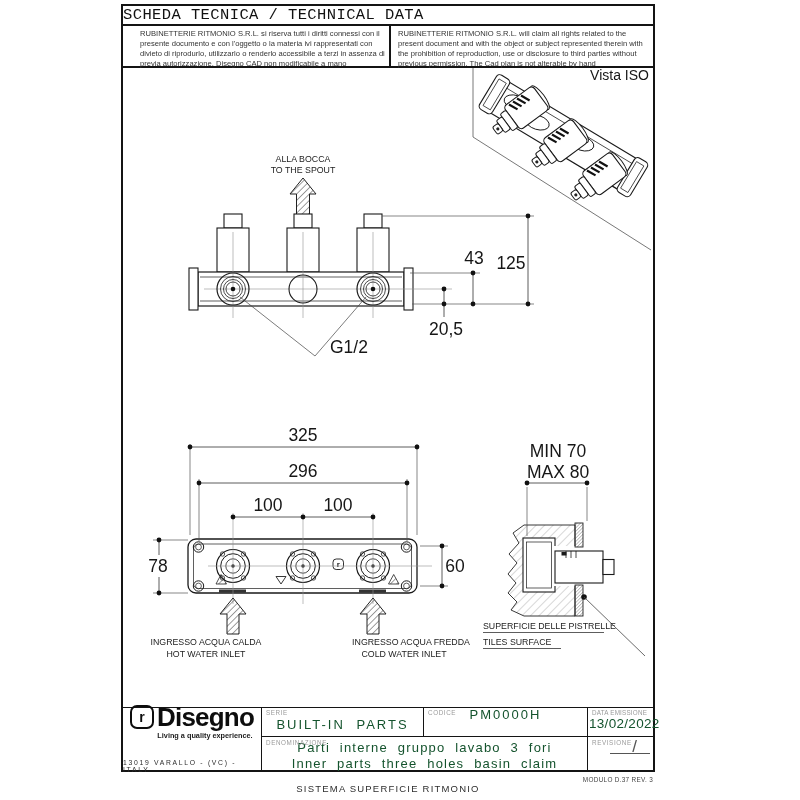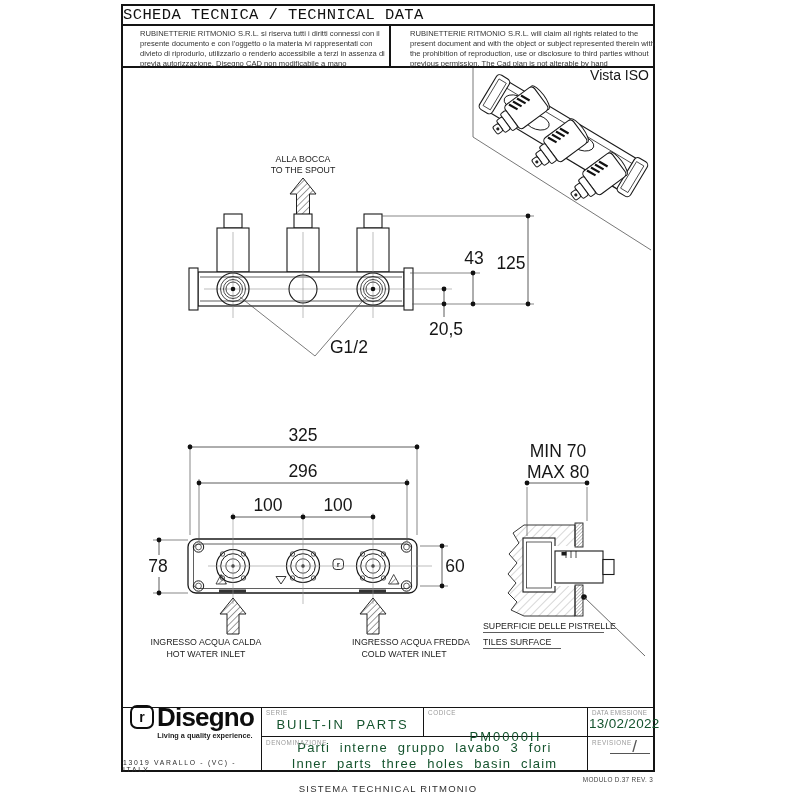--- a/index.html
+++ b/index.html
@@ -6,21 +6,21 @@
   body{width:800px;height:800px;position:relative;font-family:"Liberation Sans",sans-serif;color:#1a1a1a;}
   .abs{position:absolute;}
   
   #sheet{left:121px;top:4px;width:530px;height:764px;border:2px solid #141414;}
   #title-band{left:0;top:0;width:100%;height:20px;border-bottom:2px solid #141414;box-sizing:border-box;
     display:flex;align-items:center;justify-content:flex-start;font-size:15.5px;font-weight:500;letter-spacing:.4px;color:#111;font-family:Liberation Mono, monospace;}
   #disc-band{left:0;top:20px;width:100%;height:42px;border-bottom:2px solid #141414;box-sizing:border-box;}
   #disc-divider{left:266px;top:0;width:2px;height:100%;background:#141414;}
   .disc-text{font-size:7.6px;line-height:10px;color:#333;padding:3px 5px 0 5px;box-sizing:border-box;}
   #disc-it{left:12px;top:0;width:264px;height:100%;}
-  #disc-en{left:270px;top:0;width:258px;height:100%;margin-left:12px;}
+  #disc-en{left:270px;top:0;width:258px;height:100%;}
   
   .tb-cell{box-sizing:border-box;border-color:#141414;position:absolute;}
   .tb-label{position:absolute;top:2px;left:4px;font-size:6.3px;color:#9a9a9a;letter-spacing:.6px;}
   .tb-val{color:#14532d;letter-spacing:2px;}
   #footer-center{left:122px;top:783px;width:532px;text-align:center;font-size:9.5px;letter-spacing:1.2px;color:#2e2e2e;}
   #footer-right{left:453px;top:776px;width:200px;text-align:right;font-size:6.4px;color:#444;letter-spacing:.3px;}
   
   #logo-wrap{left:123px;top:707px;width:138px;height:63px;display:flex;flex-direction:column;align-items:center;justify-content:center;}
   #logo-row{display:flex;align-items:center;gap:3px;}
   #logo-mark{width:20px;height:20px;border:2.6px solid #0d0d0d;border-radius:7px;display:flex;align-items:center;justify-content:center;
@@ -301,21 +301,21 @@
   <div id="logo-address">13019 VARALLO - (VC) - ITALY</div>
 </div>
 
 <div class="abs tb-cell" style="left:261px;top:707px;width:162px;height:30px;border-left:1px solid #141414;border-bottom:1px solid #141414;">
   <span class="tb-label">SERIE</span>
   <div class="tb-val" style="text-align:center;padding-top:10px;font-size:13px;word-spacing:6px;">BUILT-IN PARTS</div>
 </div>
 
 <div class="abs tb-cell" style="left:423px;top:707px;width:164px;height:30px;border-left:1px solid #141414;border-bottom:1px solid #141414;">
   <span class="tb-label">CODICE</span>
-  <div class="tb-val" style="text-align:center;padding-top:22px;font-size:13px;">PM0000H</div>
+  <div class="tb-val" style="text-align:center;padding-top:0;font-size:13px;">PM0000H</div>
 </div>
 
 <div class="abs tb-cell" style="left:587px;top:707px;width:66px;height:30px;border-left:1px solid #141414;border-bottom:1px solid #141414;">
   <span class="tb-label" style="letter-spacing:.2px">DATA EMISSIONE</span>
   <div class="tb-val" style="padding:9px 0 0 1px;font-size:13.5px;letter-spacing:.3px;">13/02/2022</div>
 </div>
 
 <div class="abs tb-cell" style="left:261px;top:737px;width:326px;height:33px;border-left:1px solid #141414;">
   <span class="tb-label">DENOMINAZIONE</span>
   <div class="tb-val" style="text-align:center;padding-top:3px;font-size:13px;line-height:15.5px;word-spacing:5px;letter-spacing:1.2px;">
@@ -323,14 +323,14 @@
     <div>Inner parts three holes basin claim</div>
   </div>
 </div>
 
 <div class="abs tb-cell" style="left:587px;top:737px;width:66px;height:33px;border-left:1px solid #141414;">
   <span class="tb-label">REVISIONE</span>
   <span class="abs" style="right:16px;top:0px;font-size:17px;color:#555;">/</span>
   <div class="abs" style="right:3px;top:16px;width:40px;border-top:1px solid #555;"></div>
 </div>
 
-<div class="abs" id="footer-center">SISTEMA TECHNICAL RITMONIO</div>
+<div class="abs" id="footer-center">SISTEMA SUPERFICIE RITMONIO</div>
 <div class="abs" id="footer-right">MODULO D.37 REV. 3</div>
 
 </body></html>

